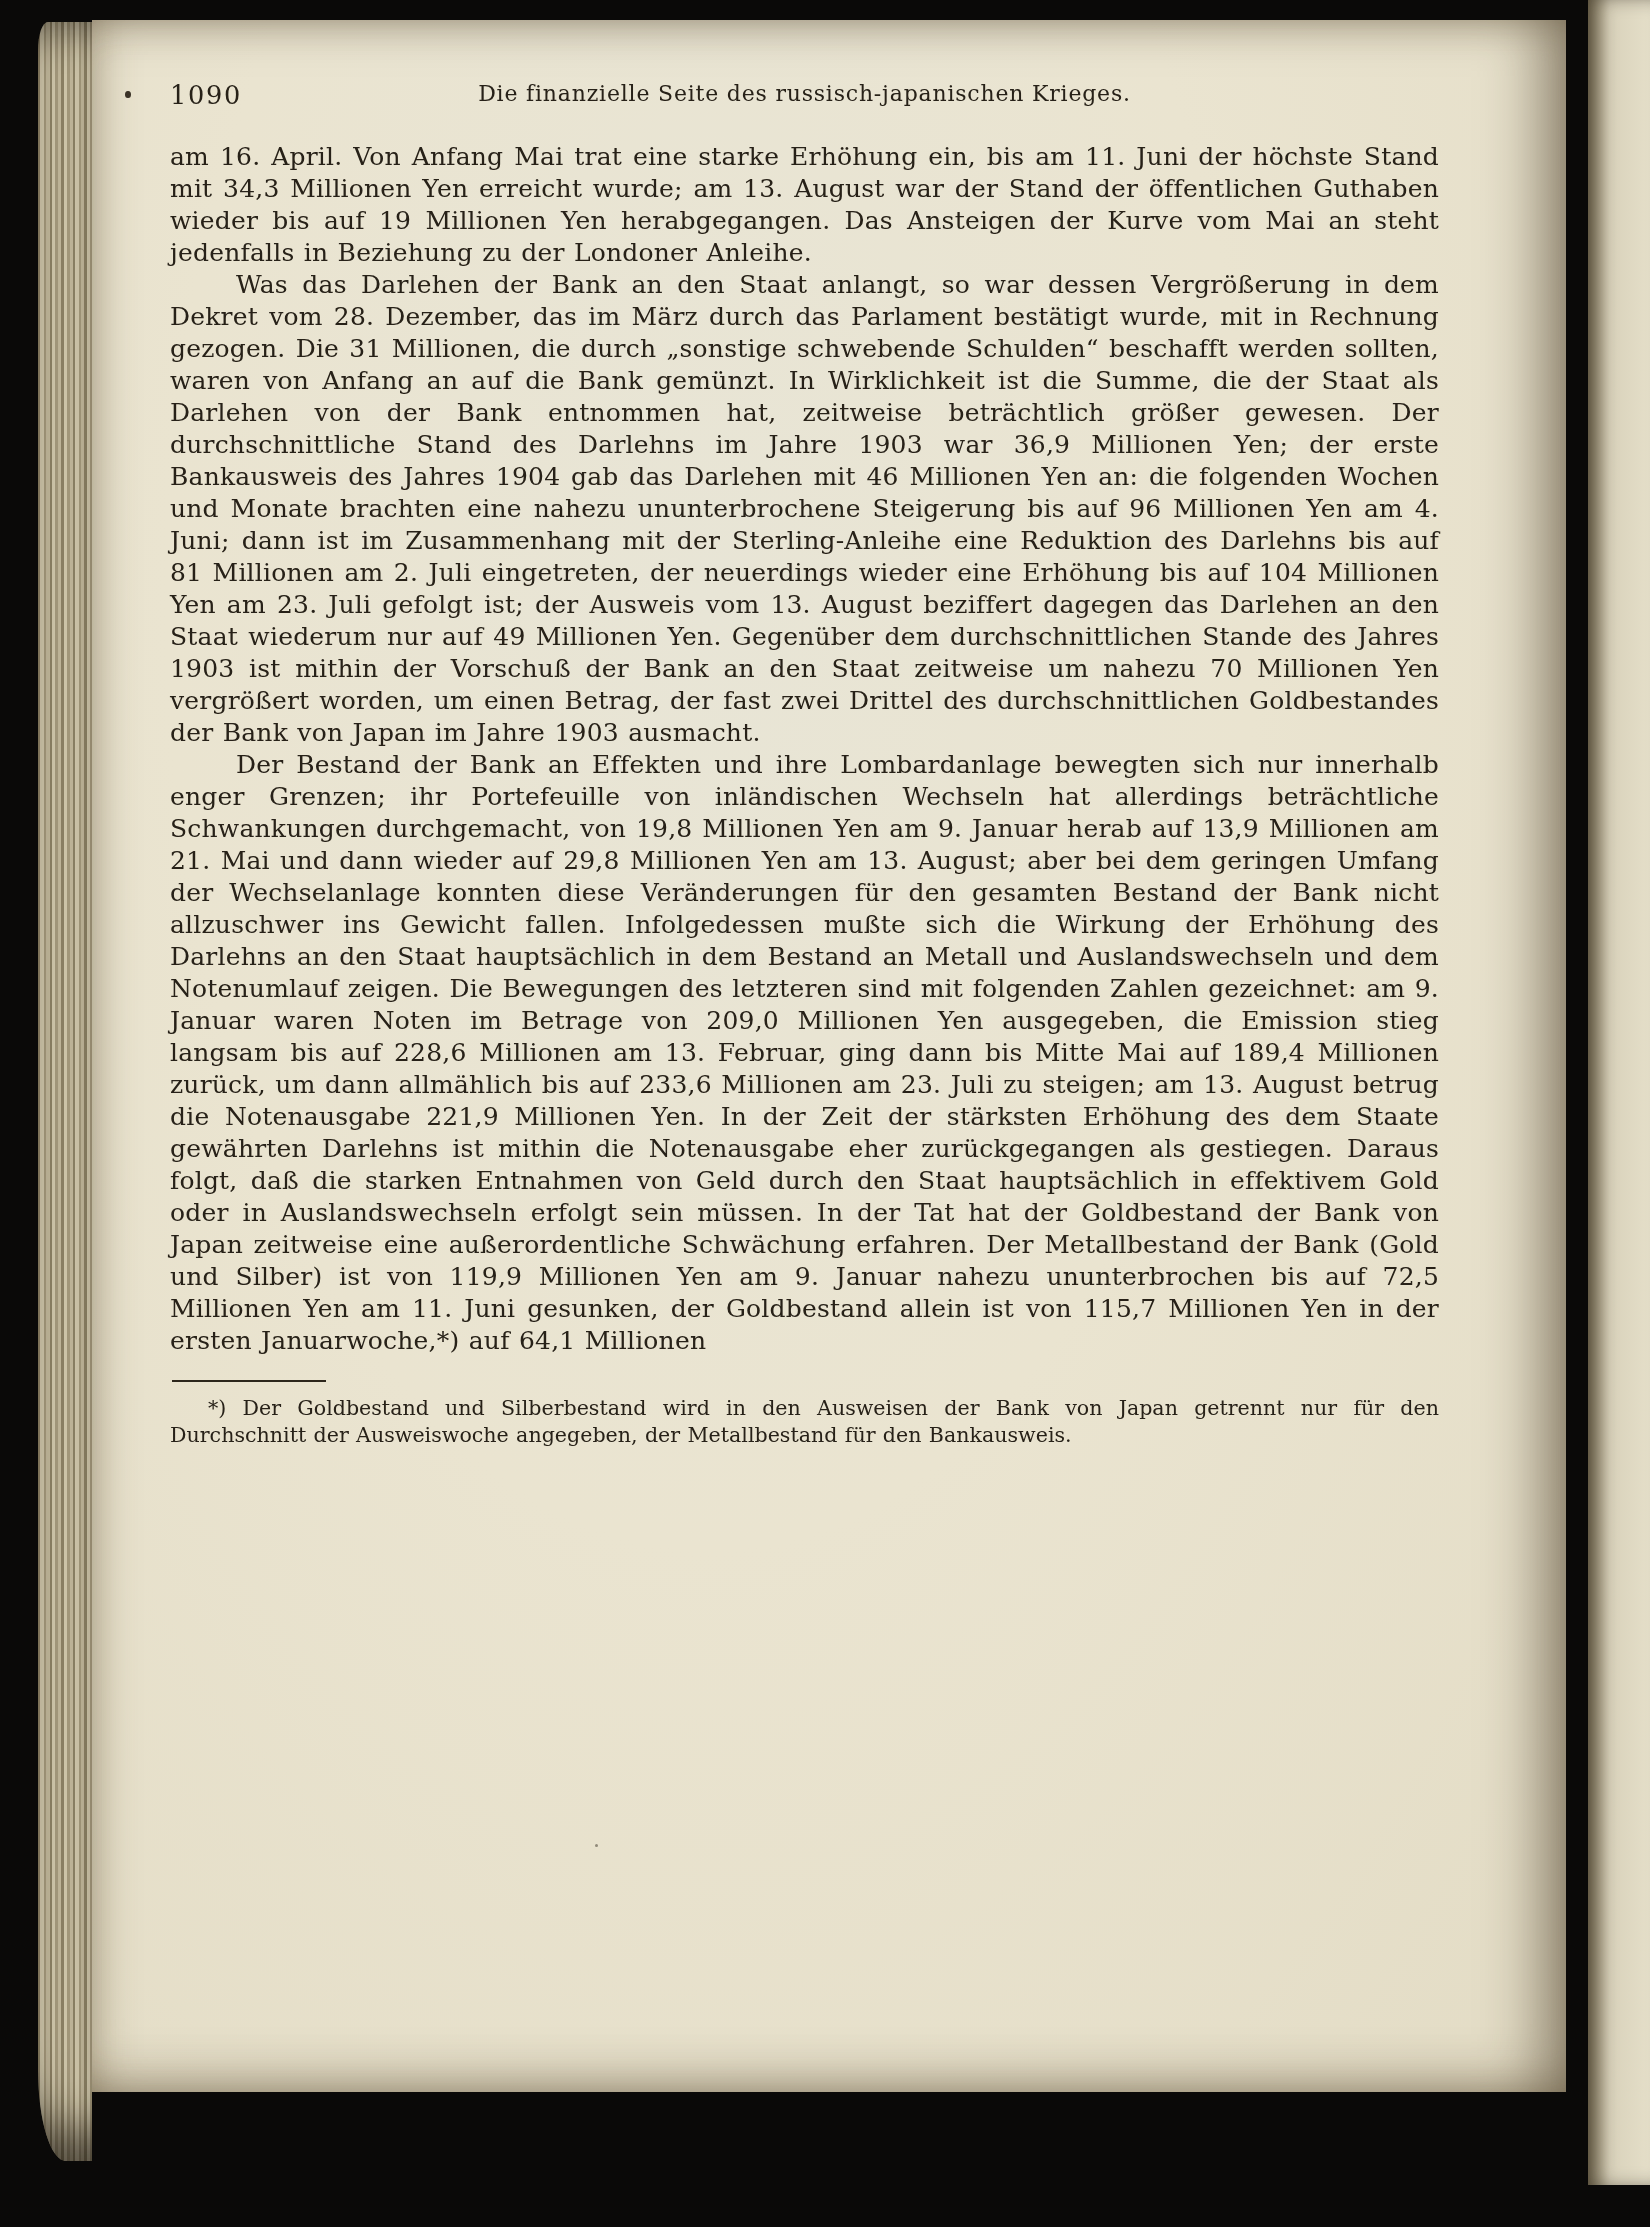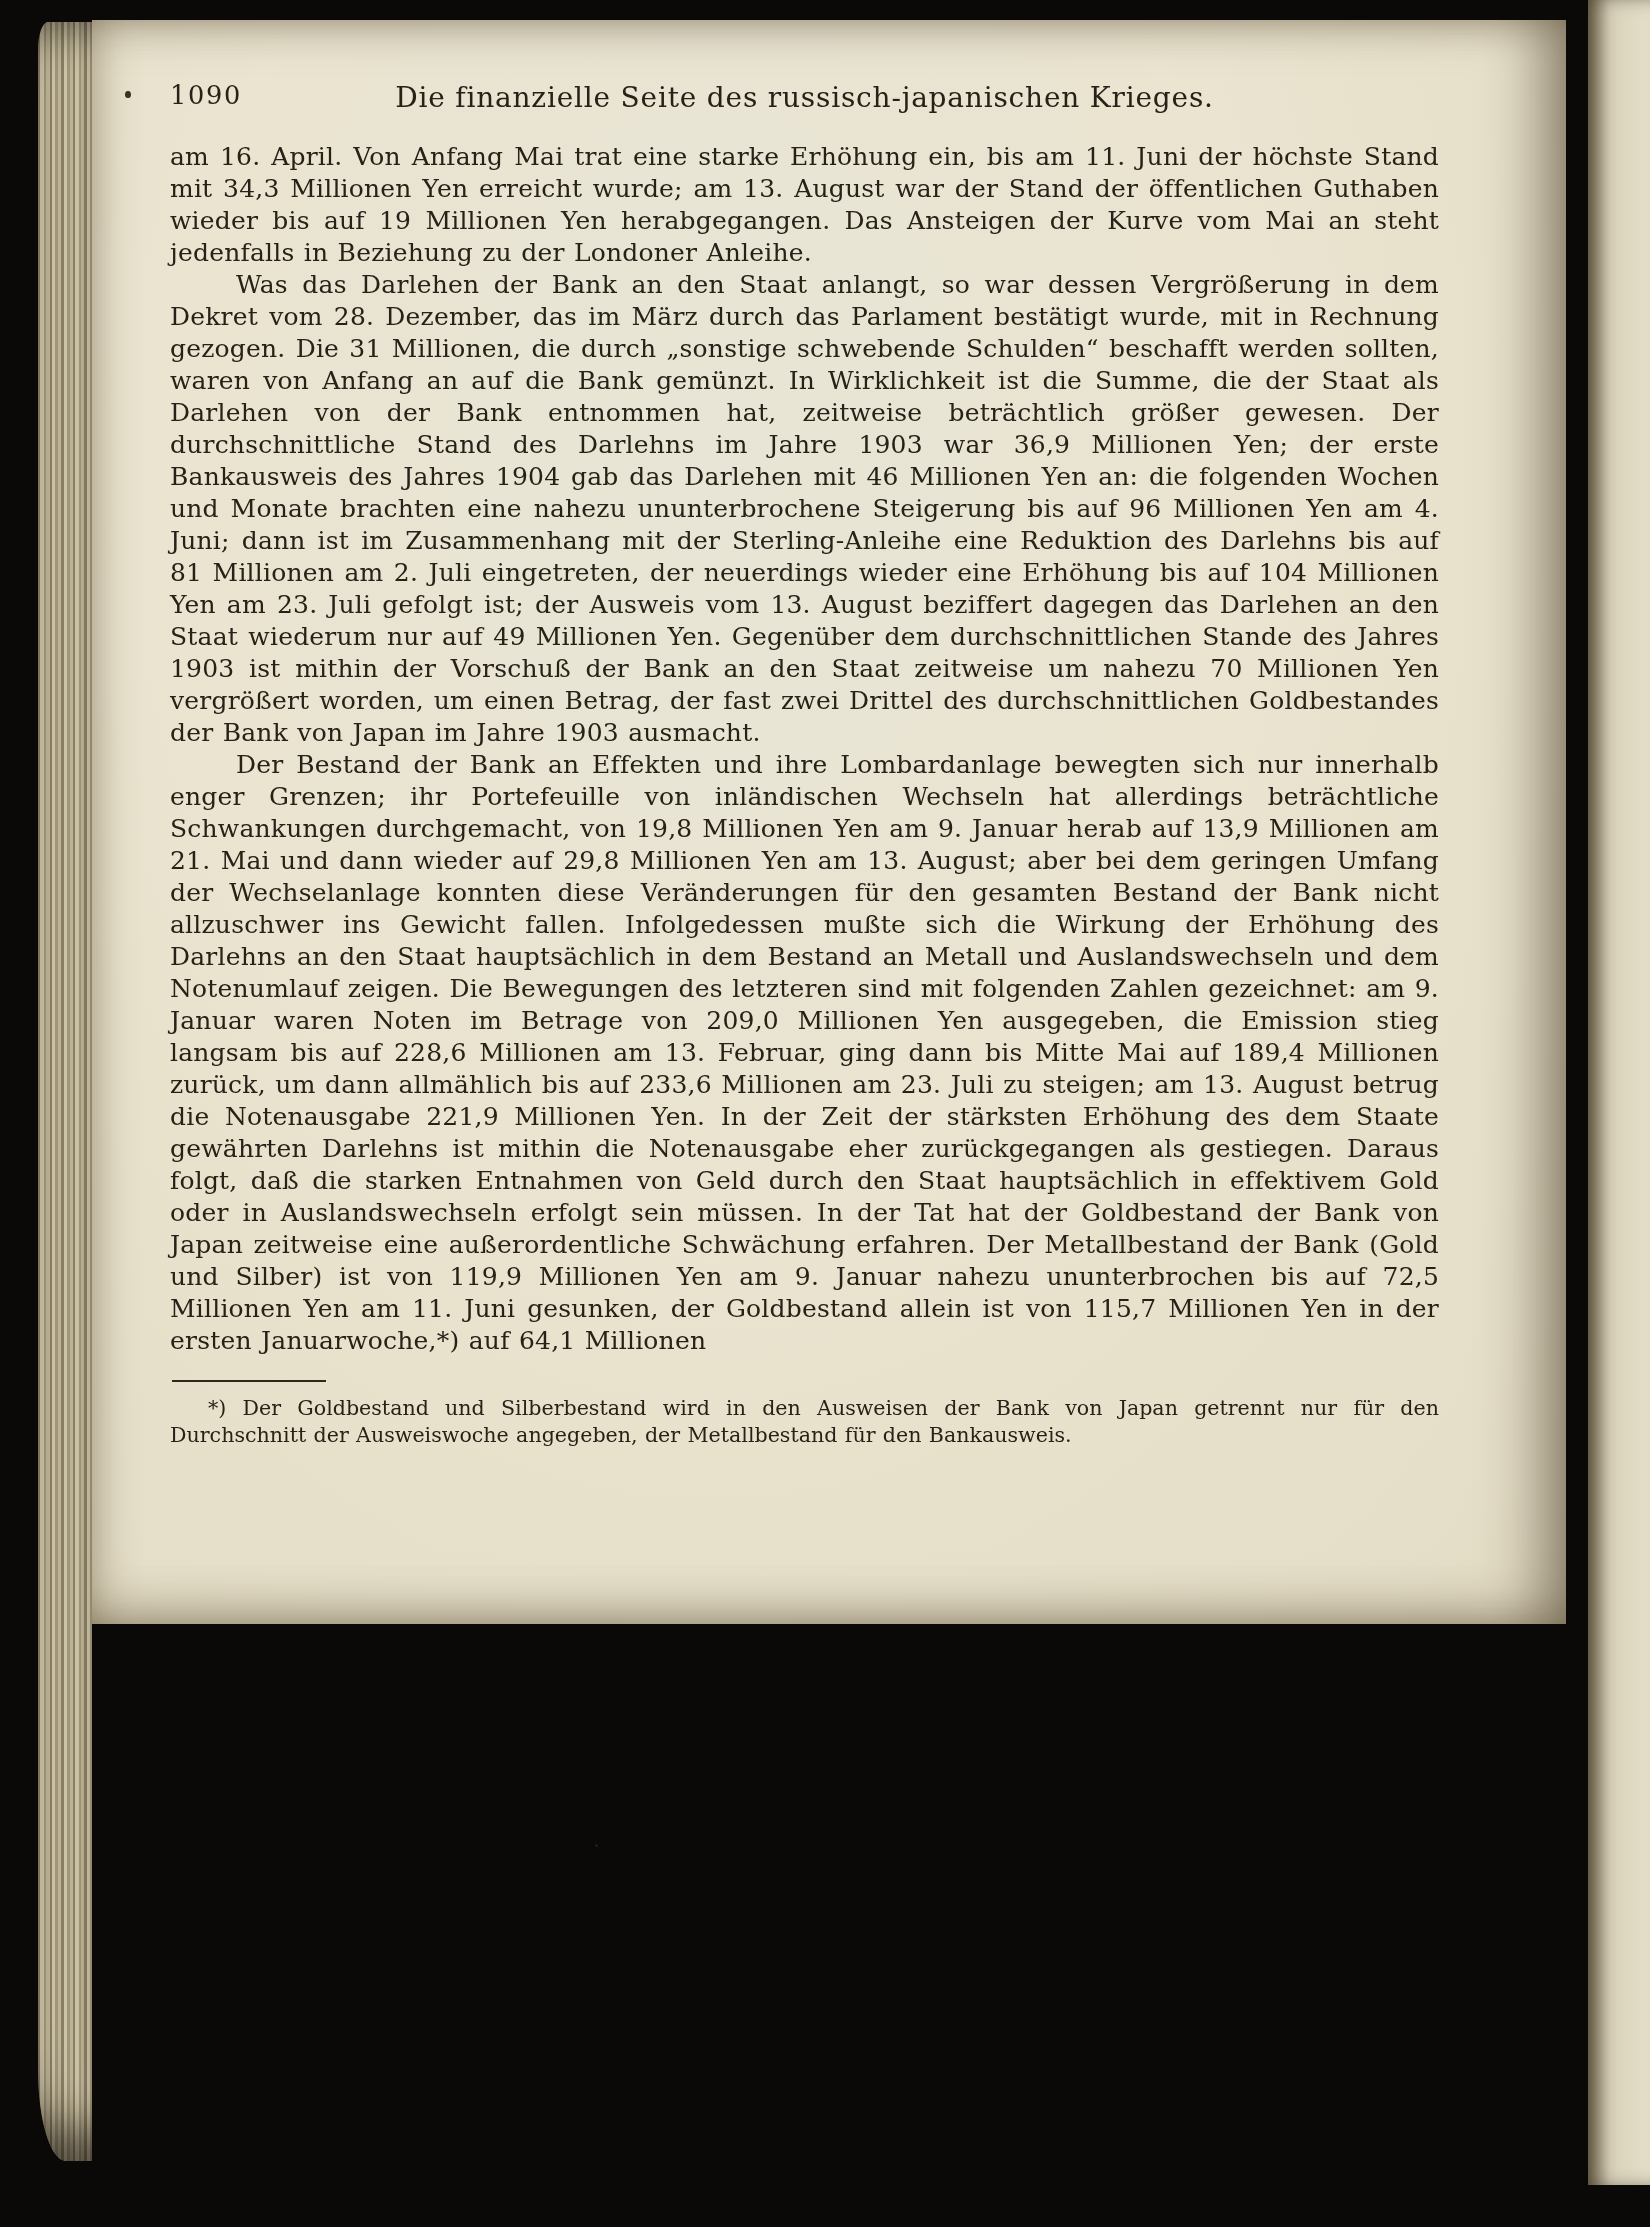--- a/index.html
+++ b/index.html
@@ -23,21 +23,21 @@
     border-top-left-radius: 10px 28px;
     box-shadow:
       inset 0 -58px 45px -26.4px rgba(18,14,8,.60),
       inset 0 36px 36px -25px rgba(18,14,8,.45);
   }
 
   
   .main-page {
     position: absolute;
     left: 92px; top: 20px;
-    width: 1474px; height: 1604px;
+    width: 1474px; height: 2072px;
     background: radial-gradient(ellipse at 42% 28%, #e8e5d6 0%, #eae4d0 45%, #e3dcc5 100%);
     box-shadow:
       inset -38px 0 58px -13.2px rgba(55,42,22,.50),
       inset 21.5px 0 43px -16.5px rgba(90,72,40,.35),
       inset 0 -36px 53px -26.4px rgba(90,72,40,.25),
       inset 0 25px 41px -25px rgba(90,72,40,.20);
   }
 
   .gutter-gap {
     position: absolute;
@@ -62,21 +62,21 @@
     color: #272118;
   }
 
   .page-head { position: relative; height: 38px; margin-bottom: 25px; }
   .page-num {
     position: absolute; left: 0; top: 1.7px;
     font-size: 25.6px; letter-spacing: 1.7px;
   }
   .run-head {
     text-align: center;
-    font-size: 28px;
+    font-size: 22px;
     letter-spacing: 0.8px;
     padding-top: 3.3px;
   }
 
   .body-text p {
     margin: 0;
     font-size: 25px;
     line-height: 32px;
     text-align: justify;
     letter-spacing: 0.2px;

